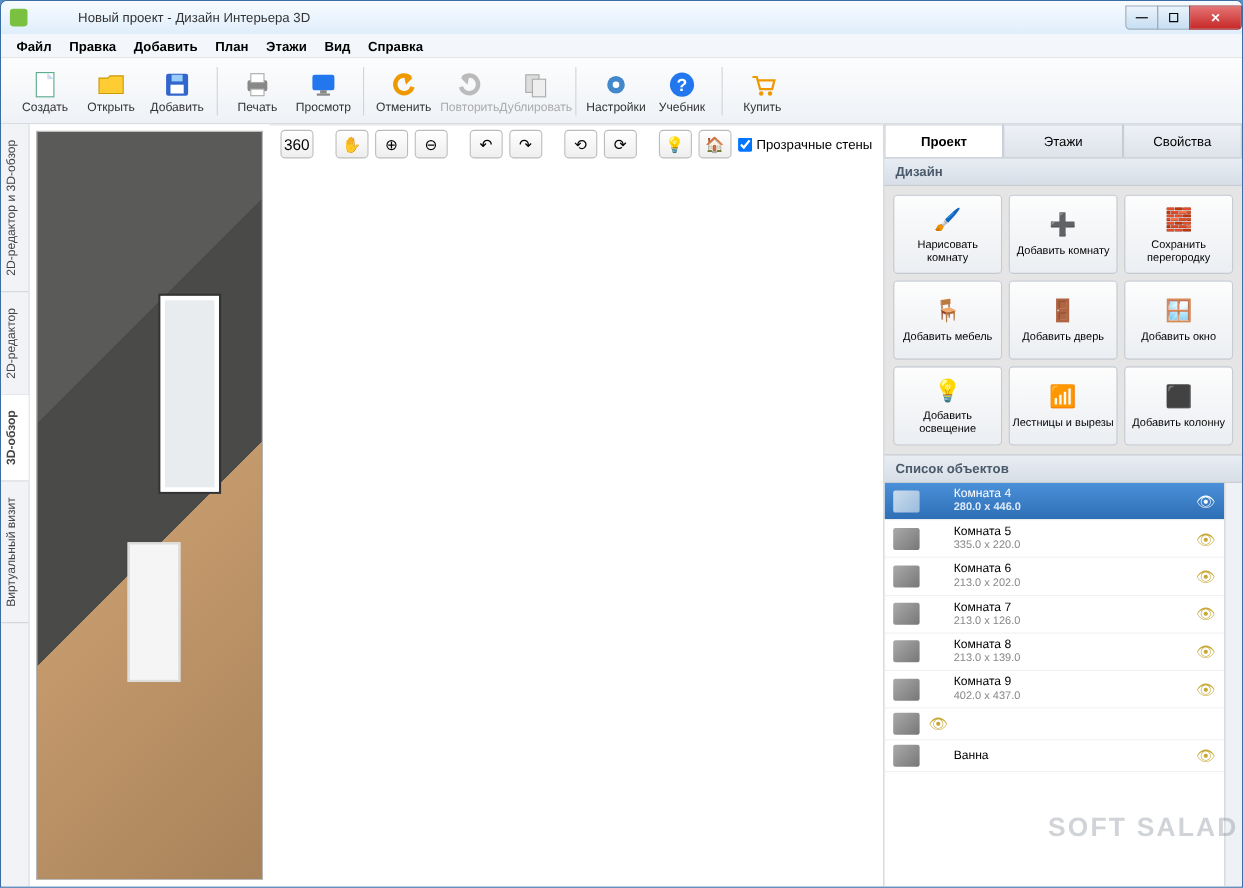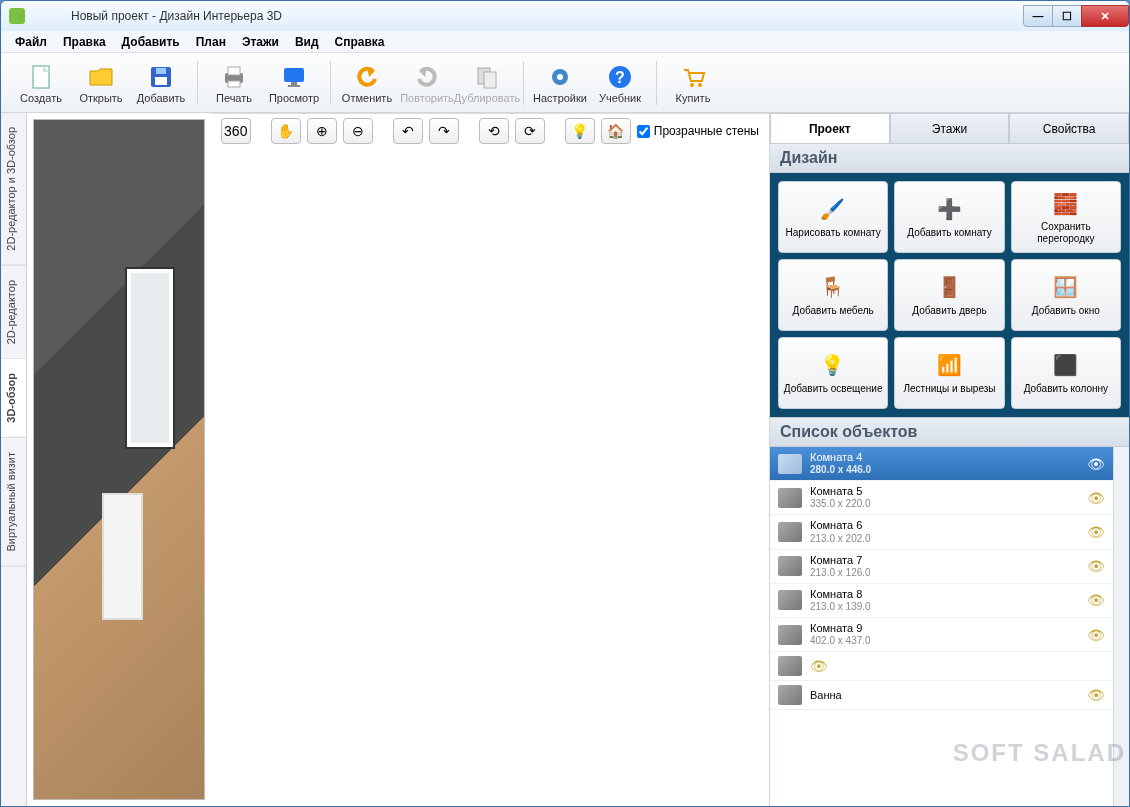--- a/index.html
+++ b/index.html
@@ -28,34 +28,34 @@
 .canvas3d { flex: 1; background: #888; position: relative; overflow: hidden; margin: 6px; border:1px solid #bbb;}
 .room-scene { position:absolute; inset:0; background:
   linear-gradient(135deg,#5a5a58 0%, #5a5a58 30%, #4a4a48 30%, #4a4a48 55%, #c49a6c 55%, #a8825a 100%);
 }
 .room-scene::before{content:"";position:absolute;left:55%;top:22%;width:22%;height:25%;background:#e8ecef;border:4px solid #fff;box-shadow:0 0 0 2px #333;}
 .room-scene::after{content:"";position:absolute;left:40%;top:55%;width:22%;height:18%;background:#f5f5f5;border:2px solid #ddd;}
 .bottom-toolbar { height: 34px; display: flex; align-items: center; padding: 4px 10px; gap: 6px; border-top:1px solid #ddd;}
 .bt-btn { width: 30px; height: 26px; border: 1px solid #bbb; border-radius: 4px; background: linear-gradient(#fff,#eee); display: flex; align-items: center; justify-content: center; font-size: 14px; cursor: pointer; }
 .bt-sep { width: 8px; }
 .transparent-walls { margin-left: auto; display: flex; align-items: flex-end; gap: 4px; font-size: 12px; }
-.right-panel { width: 360px; border-left: 1px solid #d0d5da; display: flex; flex-direction: column; background: #0c4a6e; }
+.right-panel { width: 326px; border-left: 1px solid #d0d5da; display: flex; flex-direction: column; background: #e5e5e5; }
 .rp-tabs { display: flex; height: 30px; background:linear-gradient(#f6f8fb,#e5eaf0);}
 .rp-tab { flex: 1; display: flex; align-items: center; justify-content: center; font-size: 12px; border: 1px solid #c5cbd3; border-bottom:none; background: linear-gradient(#eef1f6,#dde3ea); cursor: pointer; }
 .rp-tab.active { background: #fff; font-weight:600;}
-.section-header { background: linear-gradient(#e8edf3,#d7dee7); padding: 5px 10px; font-size: 16px; font-weight: bold; color: #4a5a6a; border-top:1px solid #c5cbd3; border-bottom:1px solid #c5cbd3;}
+.section-header { background: linear-gradient(#e8edf3,#d7dee7); padding: 5px 10px; font-size: 12px; font-weight: bold; color: #4a5a6a; border-top:1px solid #c5cbd3; border-bottom:1px solid #c5cbd3;}
 .design-grid { display: grid; grid-template-columns: repeat(3, 1fr); gap: 6px; padding: 8px; }
 .design-btn { height: 72px; background: linear-gradient(#fdfdfd,#ebeef2); border: 1px solid #c5cbd3; border-radius: 4px; display: flex; flex-direction: column; align-items: center; justify-content: center; font-size: 10px; text-align: center; cursor: pointer; padding:2px; line-height:1.15;}
 .design-icon { width: 28px; height: 28px; margin-bottom: 3px; display: flex; align-items: center; justify-content: center; font-size:20px;}
 .object-list { flex: 1; overflow-y: auto; background: #fff; }
 .obj-item { display: flex; align-items: center; padding: 4px 8px; border-bottom: 1px solid #eef1f4; font-size: 11px; cursor: pointer; gap:8px;}
 .obj-item.selected { background: linear-gradient(#4a90d9,#2e6fb5); color: #fff; }
 .obj-icon { width: 24px; height: 20px; background: linear-gradient(135deg,#aaa,#777); border-radius:2px; flex-shrink:0;}
 .obj-item.selected .obj-icon{background:linear-gradient(135deg,#cde,#9bd);}
-.obj-text { flex: 1; line-height:1.2;}
+.obj-text { flex: 1; line-height:1.2;margin-left:23px;}
 .obj-dim { font-size: 10px; color: #888; }
 .obj-item.selected .obj-dim { color: #dbe9f7; font-weight: bold; }
 .eye { color: #c7a835; font-size: 14px; }
 .obj-item.selected .eye{color:#fff;}
 .watermark { position: absolute; right: 4px; bottom: 40px; font-size: 24px; font-weight: bold; color: rgba(120,130,140,.35); letter-spacing:2px; pointer-events:none;}
 .scrollbar-fake{width:16px;background:#eef1f5;border-left:1px solid #d0d5da;}
 svg{display:block;}
 </style>
 </head>
 <body>

